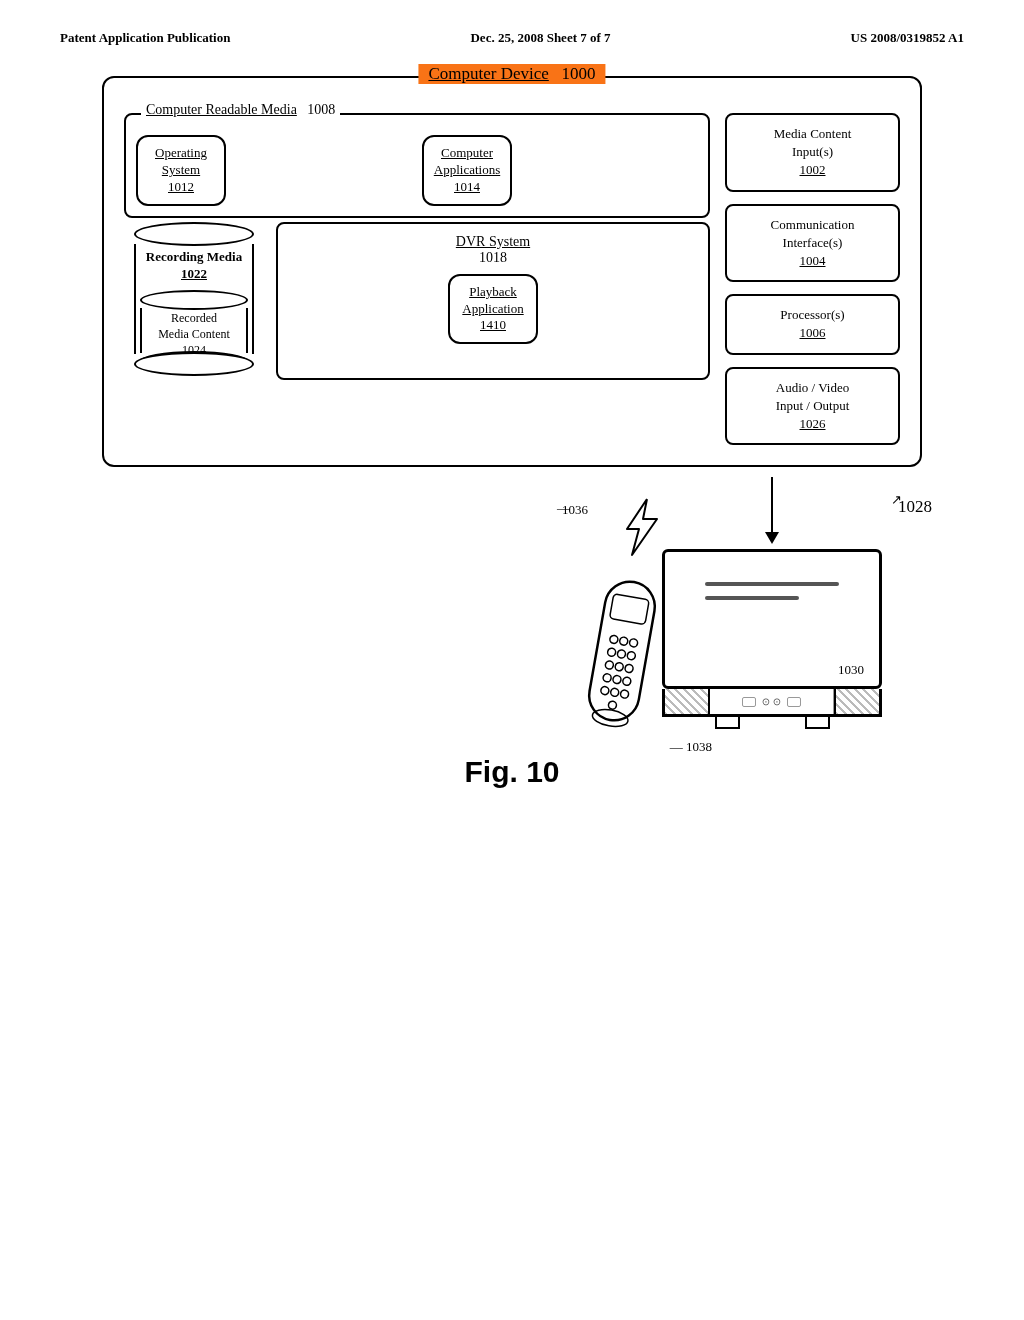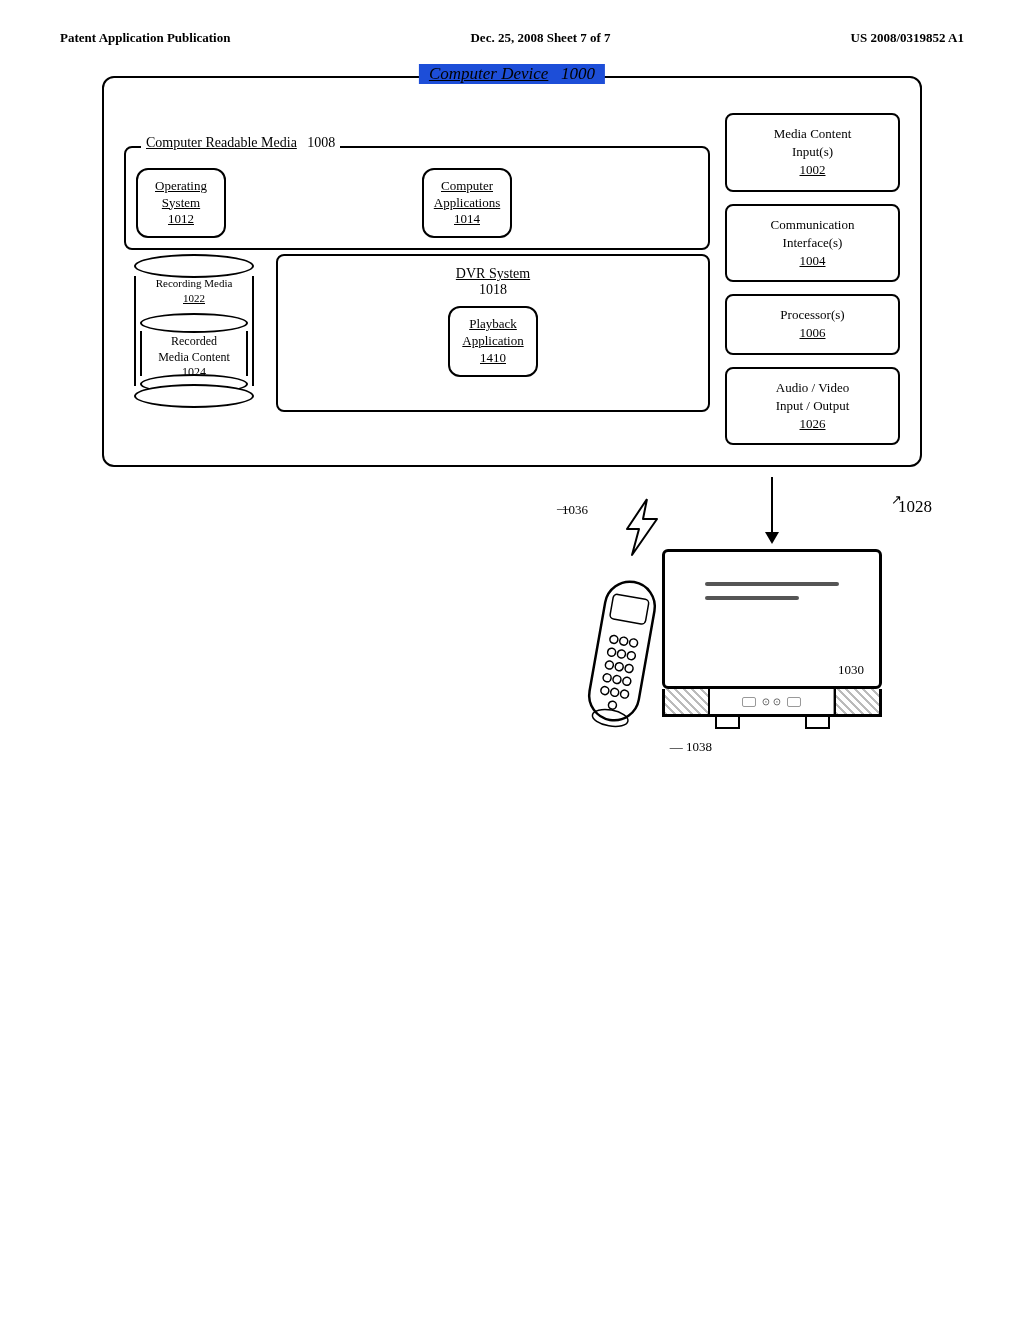--- a/index.html
+++ b/index.html
@@ -36,44 +36,42 @@
       padding: 20px;
       width: 820px;
       margin: 0 auto;
     }
 
     .outer-box-title {
       position: absolute;
       top: -14px;
       left: 50%;
       transform: translateX(-50%);
-      background: #1d4ed8;
+      background: #f97316;
       padding: 0 10px;
       font-size: 17px;
       white-space: nowrap;
-      font-style: italic;
     }
 
     .outer-box-title .label {
       text-decoration: underline;
     }
 
     
     .inner-layout {
       display: flex;
       gap: 15px;
       margin-top: 15px;
     }
 
     .left-col {
       flex: 1;
       display: flex;
       flex-direction: column;
       gap: 4px;
-      justify-content: center;
     }
 
     .right-col {
       width: 175px;
       display: flex;
       flex-direction: column;
       gap: 12px;
     }
 
     
@@ -209,21 +207,21 @@
         <div class="dvr-recording-row">
 
           <div style="display:flex; flex-direction:column; align-items:center; position:relative; min-width:140px;">
 
             <div style="position:relative; width:130px;">
 
               <div style="width:120px; height:24px; border:2px solid #000; border-radius:50%; background:#fff; position:relative; z-index:3; margin:0 auto;"></div>
 
               <div style="width:120px; border-left:2px solid #000; border-right:2px solid #000; height:110px; margin:0 auto; position:relative; top:-2px; background:#fff;">
 
-                <div style="text-align:center; font-size:11px; line-height:1.3; ">
+                <div style="text-align:center; font-size:13px; line-height:1.3; padding-top:5px;font-weight:bold;">
                   <span>Recording Media</span><br>
                   <span style="text-decoration:underline;">1022</span>
                 </div>
 
                 <div style="position:relative; width:108px; margin: 8px auto 0 auto;">
                   <div style="width:108px; height:20px; border:2px solid #000; border-radius:50%; background:#fff; position:relative; z-index:3;"></div>
                   <div style="width:108px; border-left:2px solid #000; border-right:2px solid #000; height:45px; background:#fff; position:relative; top:-2px;">
                     <div style="text-align:center; font-size:12px; line-height:1.3; padding-top:3px;">
                       <span>Recorded<br>Media Content</span><br>
                       <span style="text-decoration:underline;">1024</span>
@@ -354,14 +352,17 @@
 
         <div style="display:flex; justify-content:space-around; width:180px; margin:0 auto;">
           <div style="width:25px; height:12px; background:#fff; border:2px solid #000; border-top:none;"></div>
           <div style="width:25px; height:12px; background:#fff; border:2px solid #000; border-top:none;"></div>
         </div>
       </div>
     </div>
 
   </div>
 
+  <div class="fig-label">
+    <span>Fig. 10</span>
+  </div>
 
 </div>
 
 </body></html>

